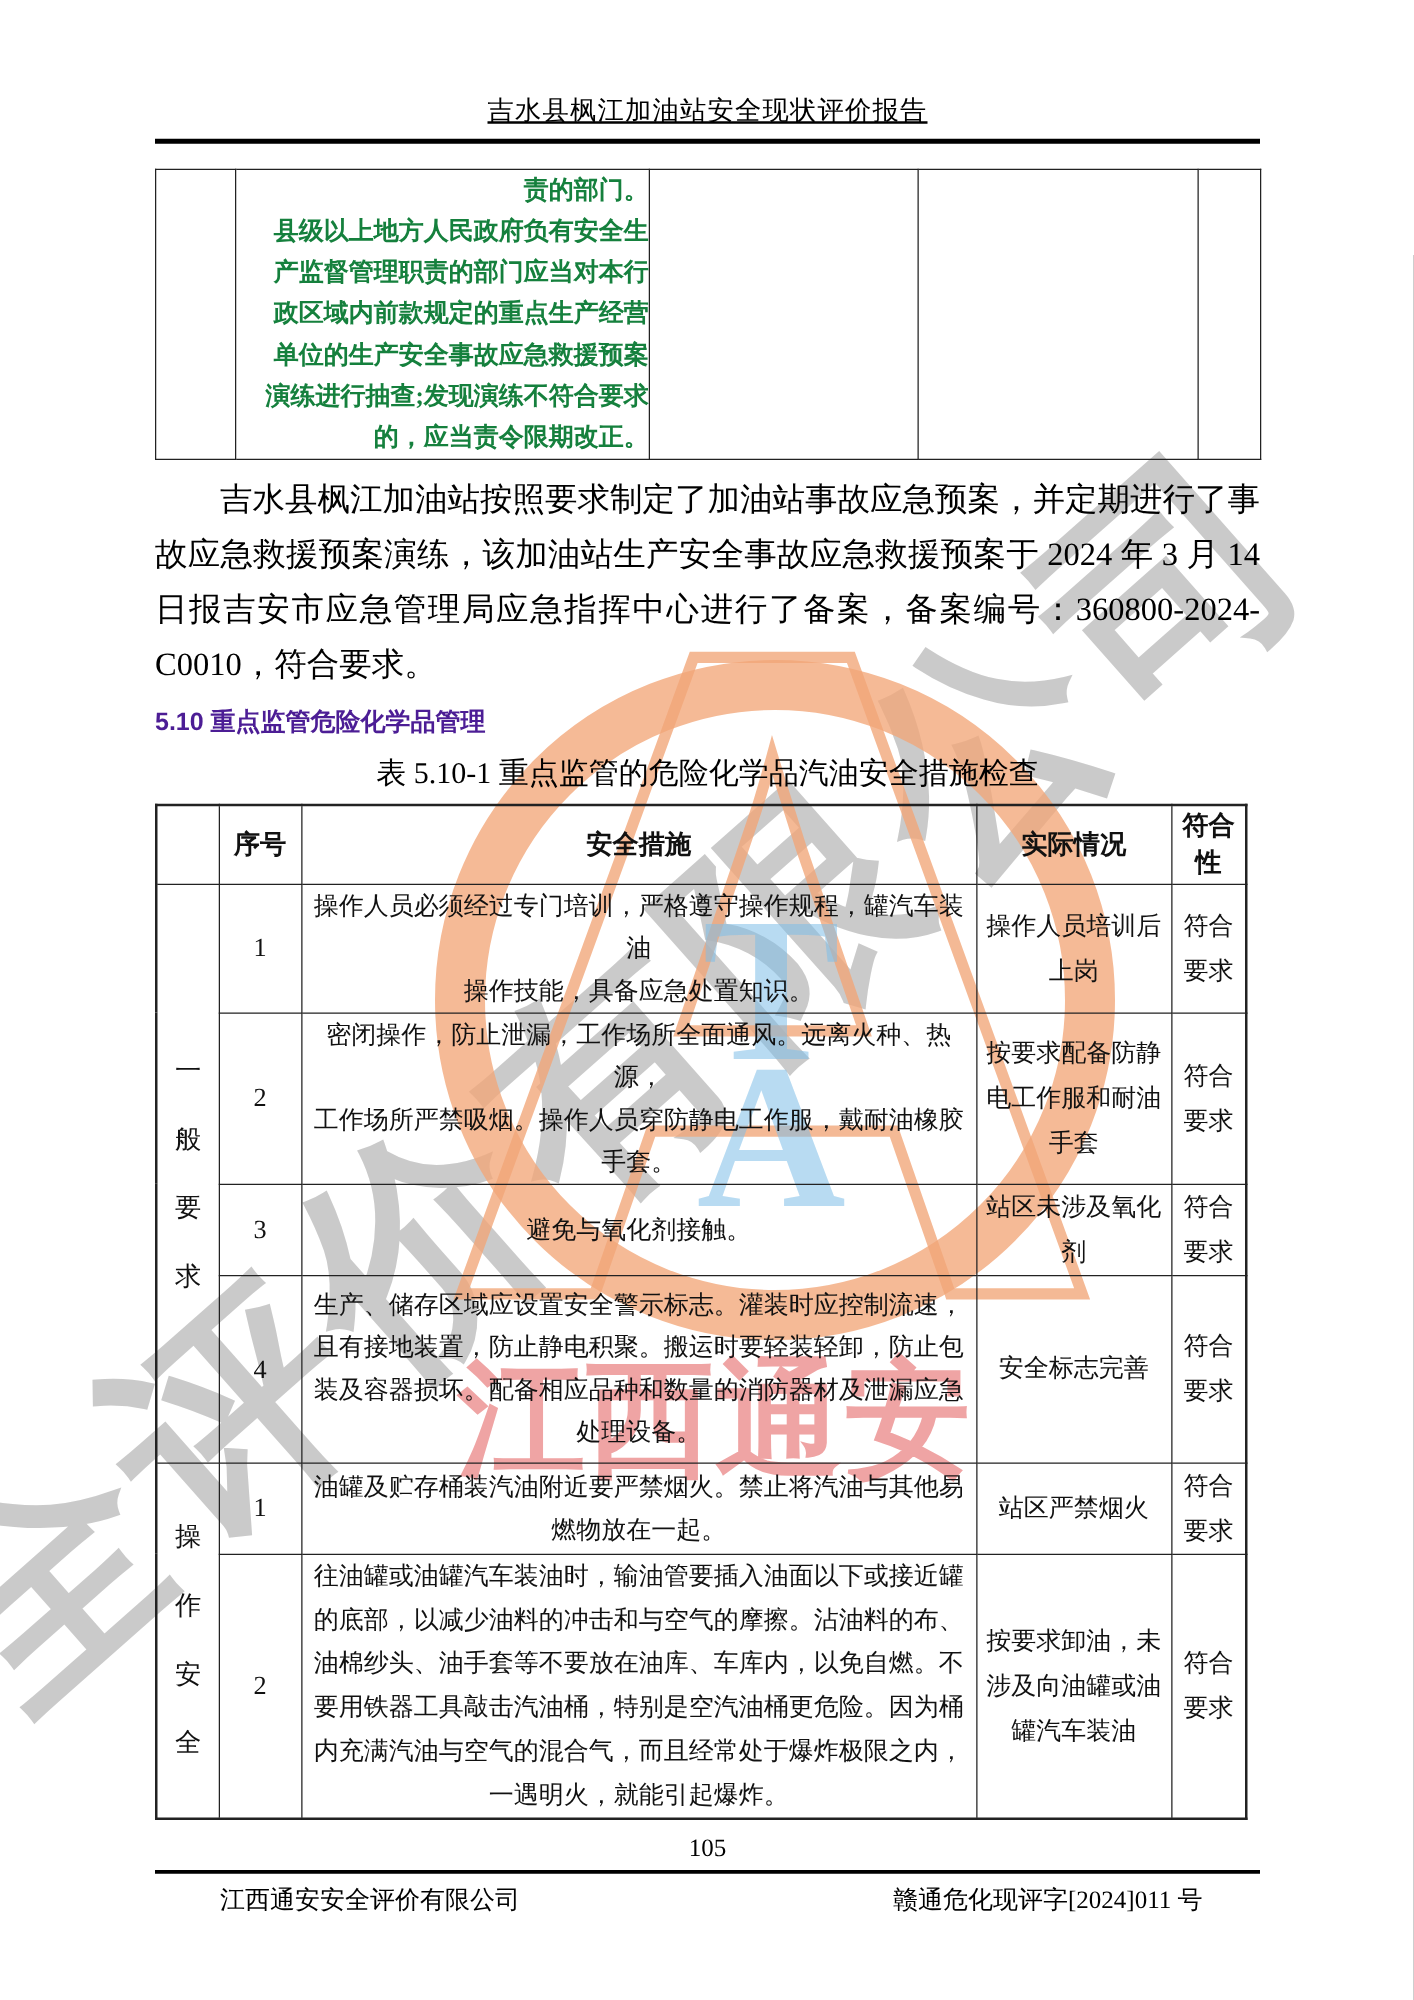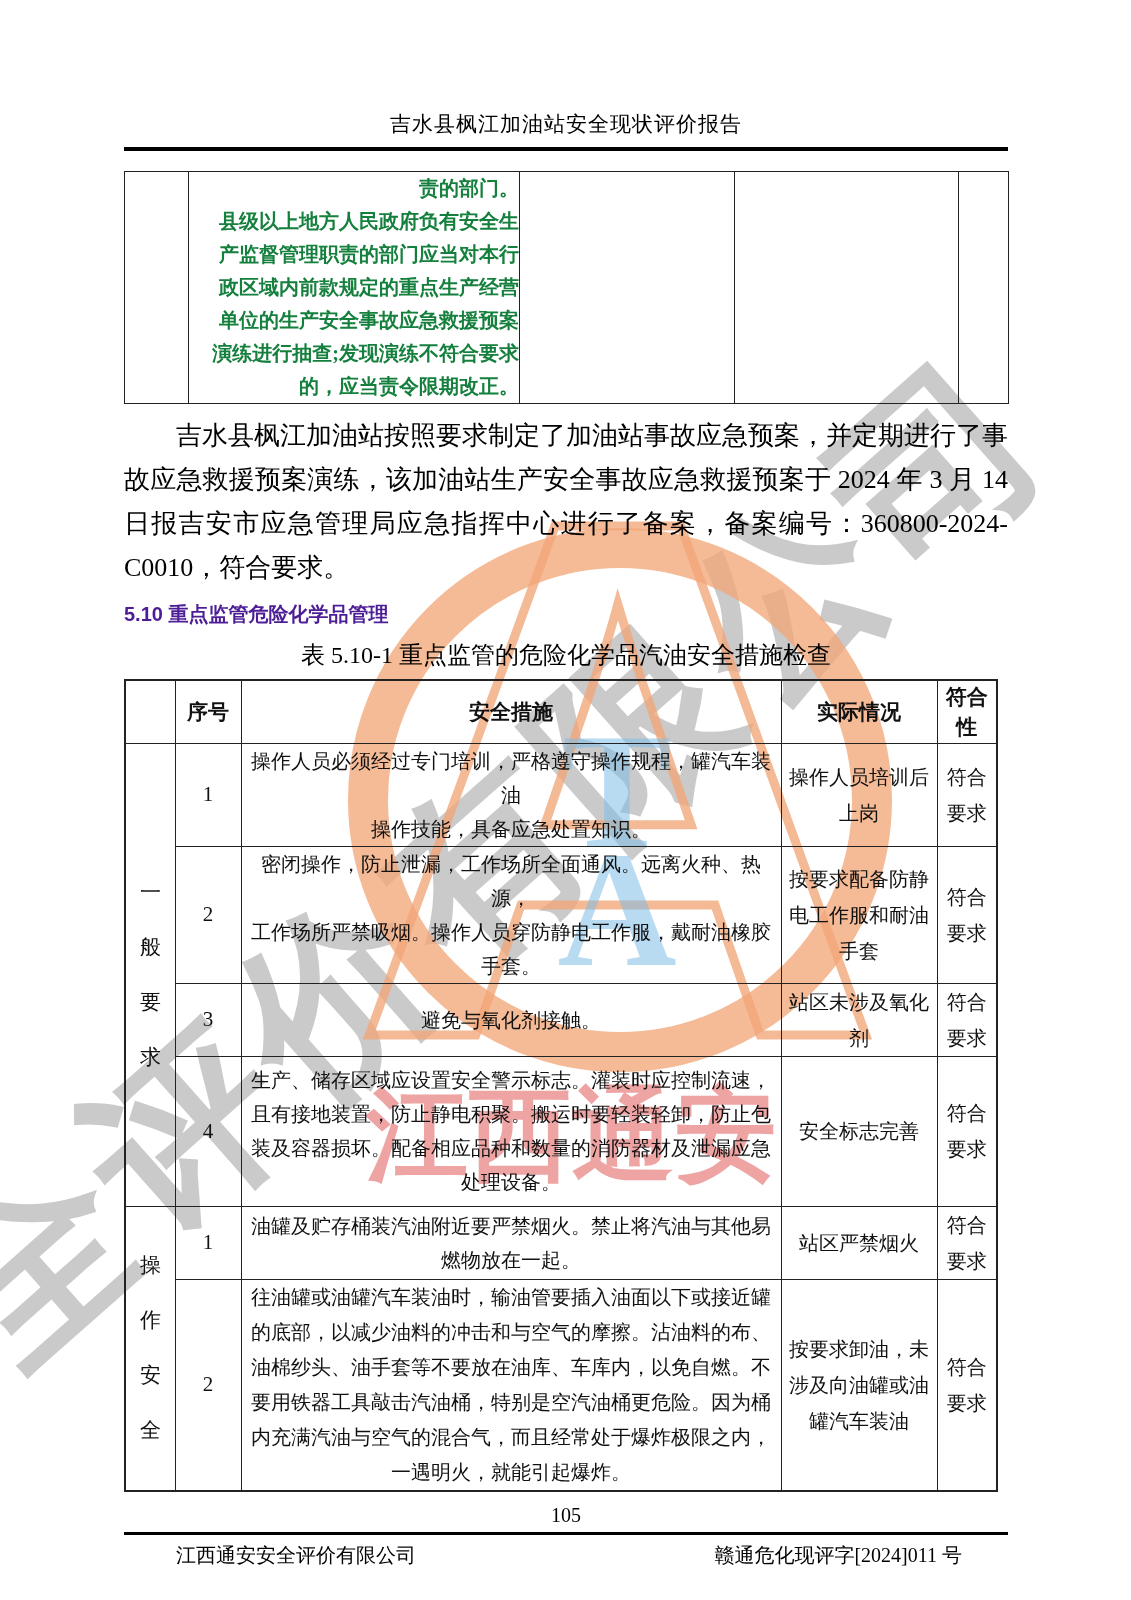--- a/index.html
+++ b/index.html
@@ -31,22 +31,22 @@
   .wm-blue.a{left:617px;top:910px;}
   .wm-red{
     position:absolute;left:366px;top:1068px;
     font-family:"Liberation Serif","DejaVu Serif",serif;
     font-weight:bold;font-size:102px;letter-spacing:1px;
     white-space:nowrap;color:rgba(228,98,98,0.58);
   }
   
   .content{position:relative;z-index:1;padding:0 123px 0 124px;}
   .doc-title{
-    padding-top:110px;text-align:center;
-    font-size:21px;letter-spacing:1px;color:#000;
+    padding-top:74px;text-align:center;
+    font-size:21px;letter-spacing:1px;color:#000;text-decoration:underline;
   }
   .title-rule{border-top:4px solid #000;margin-top:9px;}
   
   table{border-collapse:collapse;table-layout:fixed;}
   .cont-table{margin-top:20px;width:884px;}
   .cont-table td{border:1px solid #222;vertical-align:middle;padding:0;}
   .cont-table{border:1.5px solid #222;}
   .cont-cell-text{
     font-size:20px;line-height:33px;text-align:right;
     white-space:pre-line;color:#15803d;font-weight:bold;

